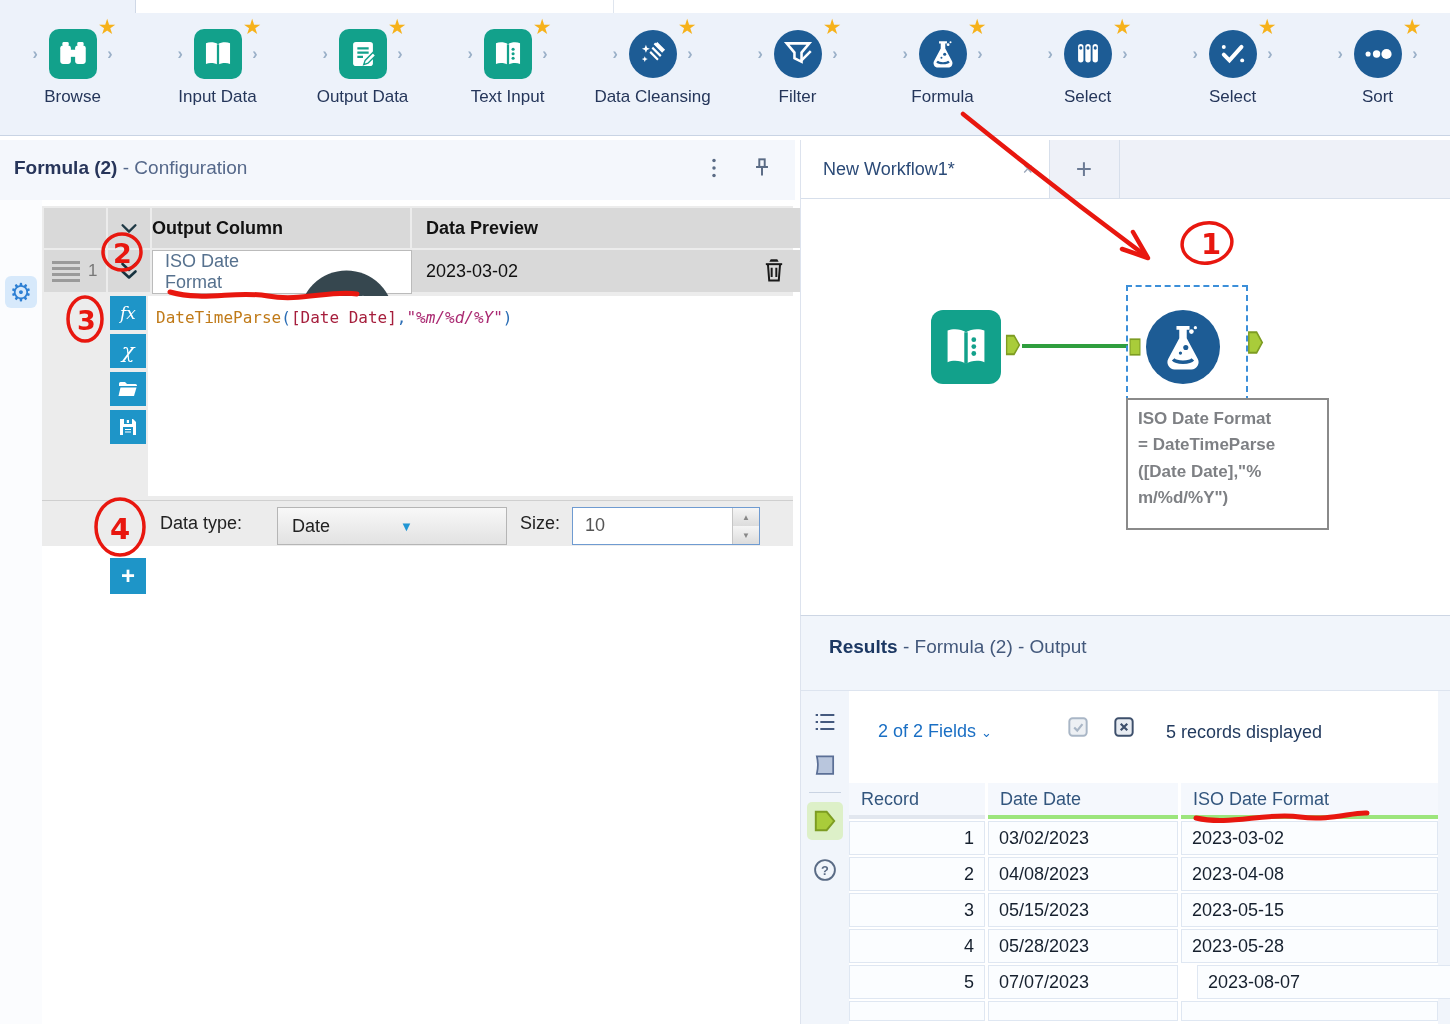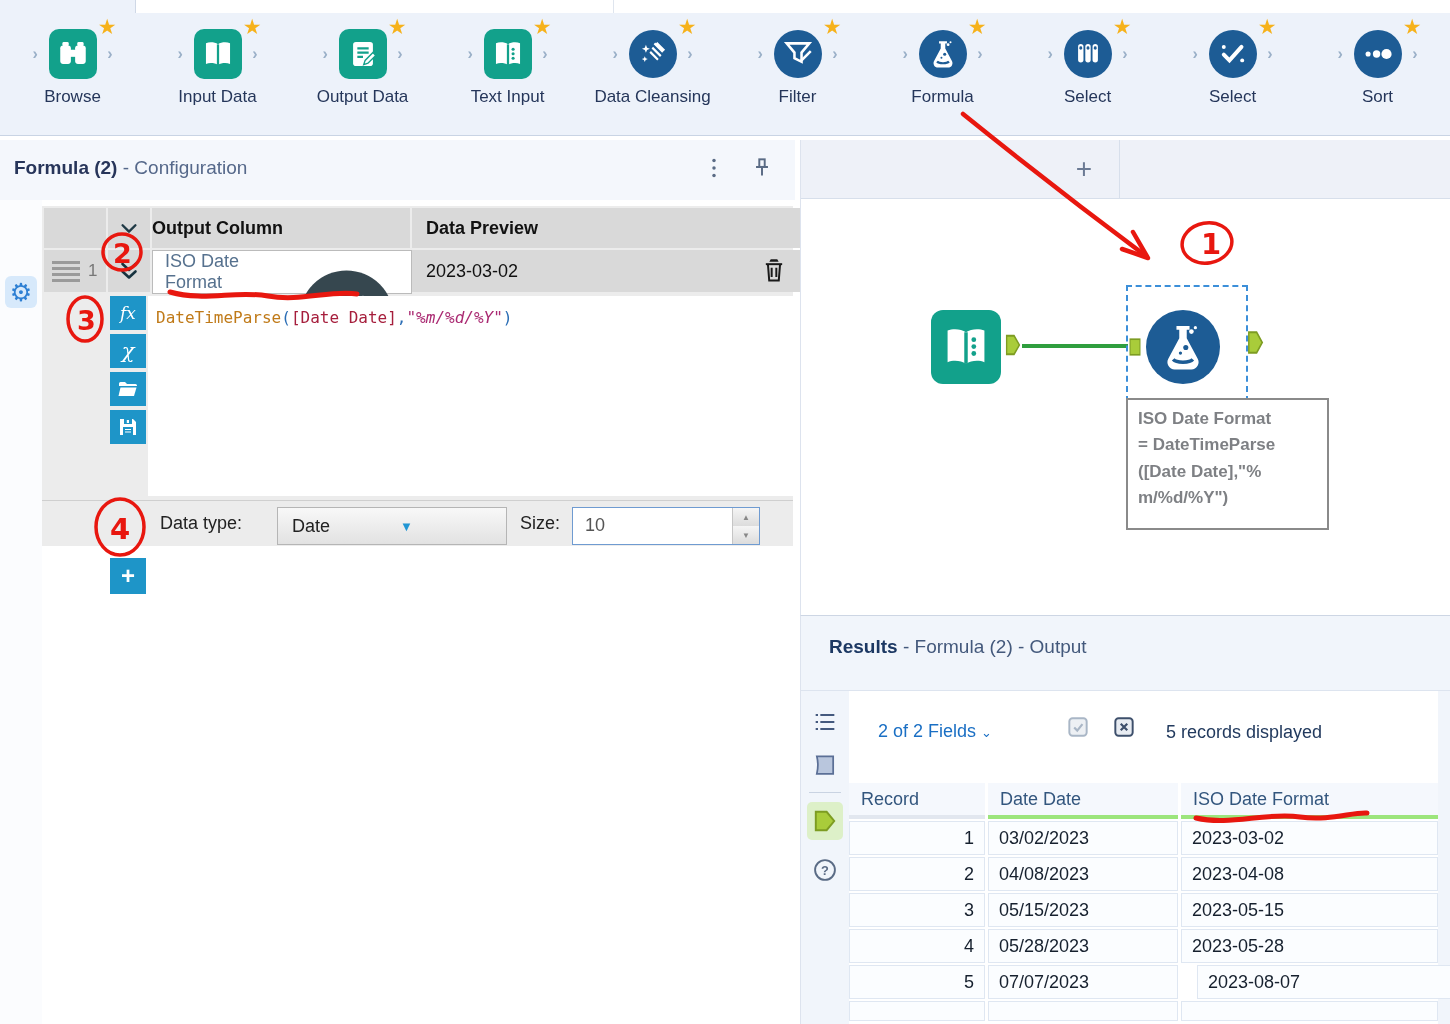--- a/index.html
+++ b/index.html
@@ -417,20 +417,24 @@
             <div>▼</div>
           </div>
       </div>
     </div>
   </div>
   <div id="plusbtn">+</div>
 </div>
 
 <div class="abs" id="canvas">
   <div class="abs" id="tabbar">
+    <div class="abs" id="wftab">
+      <span class="name">New Workflow1*</span>
+      <span class="x">×</span>
+    </div>
     <div class="abs" id="newtab">+</div>
   </div>
   <div class="tlshape" id="ti-tool">
       <span style="width:52px;height:52px;display:block"><svg viewBox="0 0 24 24">
           <path fill="#fff" d="M12 5.2C9.8 3.6 6 3.4 3.5 4.4V19c2.5-1 6.3-.8 8.5.8 2.2-1.6 6-1.8 8.5-.8V4.4C18 3.4 14.2 3.6 12 5.2z"></path>
           <path d="M12 5.2V19.8" stroke="#12a18b" stroke-width="1.6"></path>
           <g fill="#12a18b">
             <circle cx="15.6" cy="8.6" r="1.1"></circle>
             <circle cx="15.6" cy="11.8" r="1.1"></circle>
             <circle cx="15.6" cy="15" r="1.1"></circle>

